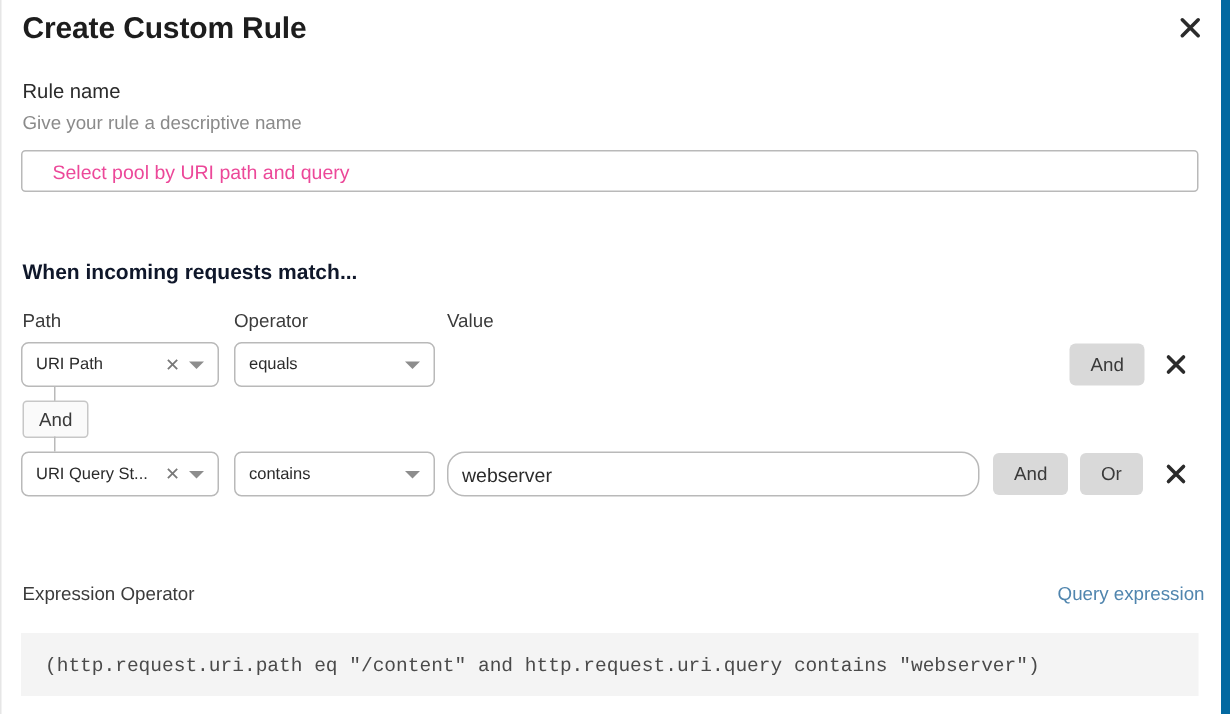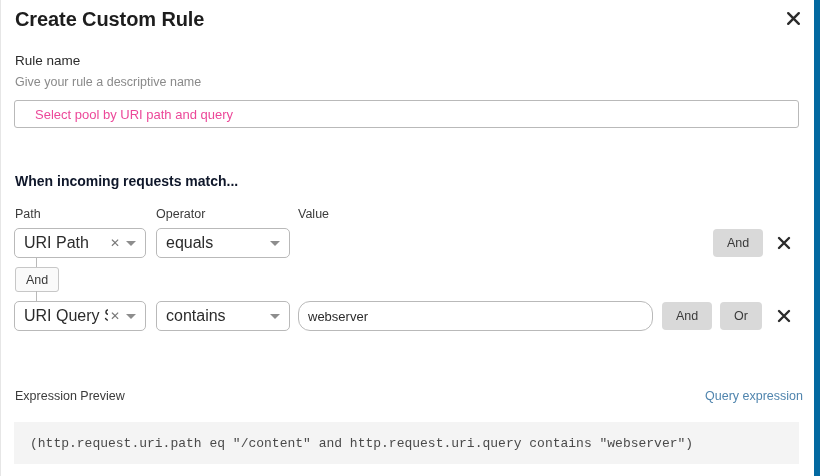--- a/index.html
+++ b/index.html
@@ -111,21 +111,21 @@
     border: 1px solid #b9b9b9;
     border-radius: 5px;
     background: #ffffff;
     display: flex;
     align-items: center;
     padding: 0 6px 0 9px;
     cursor: pointer;
   }
   .select-box .sel-text {
     flex: 1;
-    font-size: 16px;
+    font-size: 11px;
     color: #2b2b2b;
     white-space: nowrap;
     overflow: hidden;
   }
   .clear-x {
     font-size: 12px;
     color: #787878;
     padding: 0 6px 0 2px;
     line-height: 1;
     cursor: pointer;
@@ -306,17 +306,17 @@
     <input class="value-input value-narrow" type="text" value="webserver" style="">
     <button class="logic-btn" style="left:661px;">And</button>
     <button class="logic-btn" style="left:719px;">Or</button>
     <button class="delete-btn" style="left:772px;">
       <svg width="14" height="14" viewBox="0 0 14 14" aria-hidden="true">
         <path d="M2 2 L12 12 M12 2 L2 12" stroke="#2b2b2b" stroke-width="2.4" stroke-linecap="round"></path>
       </svg>
     </button>
   </div>
 
-  <div class="expr-label">Expression Preview</div>
+  <div class="expr-label">Expression Operator</div>
   <a class="edit-expr-link">Query expression</a>
   <div class="expr-code">(http.request.uri.path eq "/content" and http.request.uri.query contains "webserver")</div>
 
 </div>
 
 </body></html>

